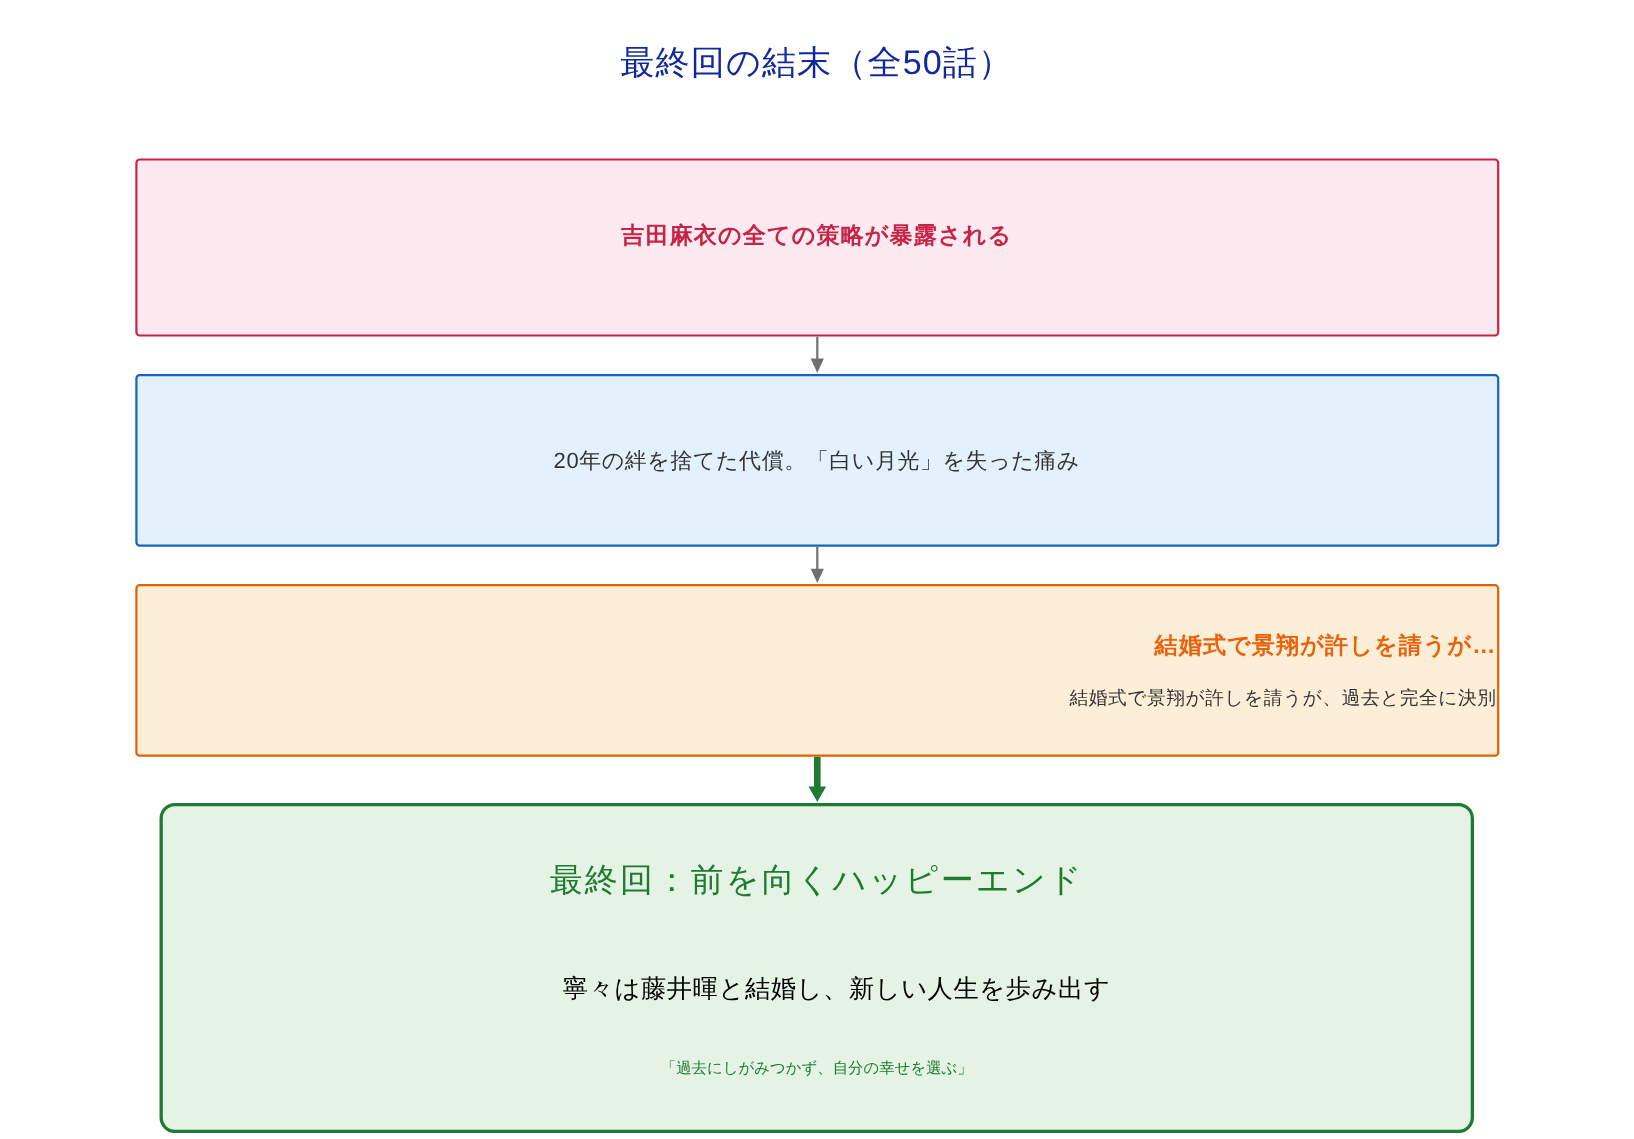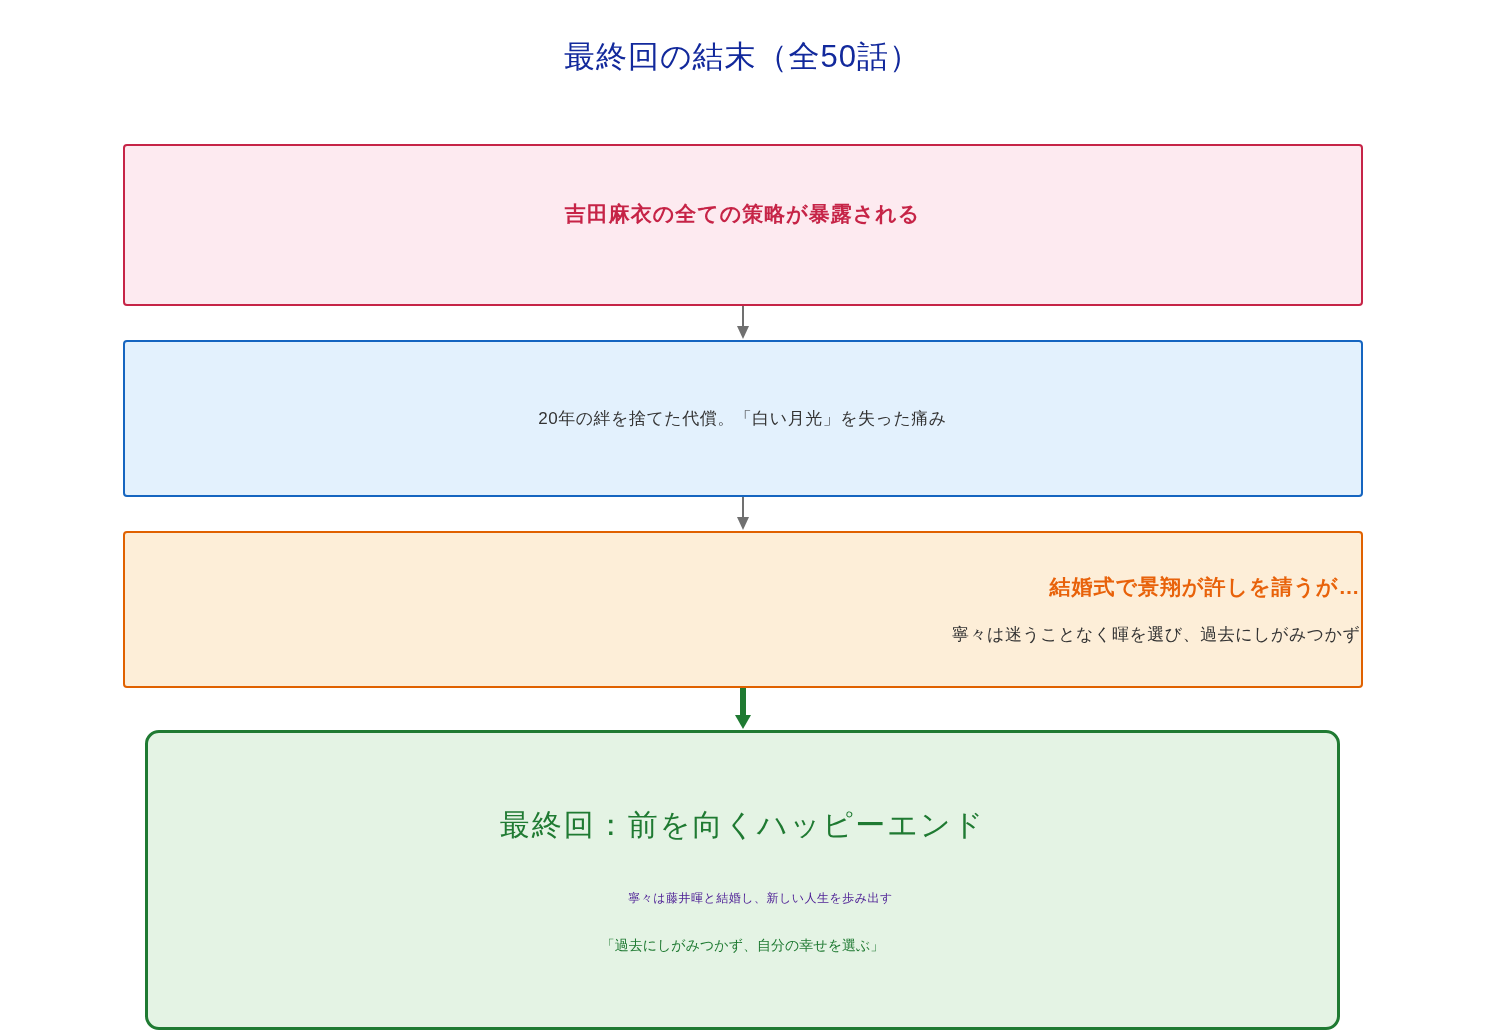--- a/index.html
+++ b/index.html
@@ -76,21 +76,21 @@
     height: 157px;
     background: #e3f1fd;
     border: 2px solid #1565c0;
     border-radius: 4px;
   }
   .node-regret .node-title {
     font-size: 21px;
     color: #1565c0;
     margin-bottom: 22px;
   }
-  .node-regret .node-sub { font-size: 17px; }
+  .node-regret .node-sub { font-size: 20px; }
 
   
   .node-wedding {
     width: 1240px;
     height: 157px;
     background: #fdeed8;
     border: 2px solid #e06100;
     border-radius: 4px;
     align-items: flex-end;
   }
@@ -101,31 +101,32 @@
   }
   .node-wedding .node-sub { font-size: 17px; }
 
   
   .node-ending {
     width: 1195px;
     height: 300px;
     background: #e4f3e4;
     border: 3px solid #1f7a32;
     border-radius: 14px;
+    gap: 18px;
   }
   .node-ending .node-title {
     font-size: 30px;
     color: #1f7a32;
     font-weight: 400;
     letter-spacing: 2px;
     margin-bottom: 44px;
   }
   .node-ending .node-sub {
-    font-size: 12px;
-    color: #4c1d95;
+    font-size: 23px;
+    color: #000000;
     margin-bottom: 30px;
     margin-left: 36px;
   }
   .node-ending .node-quote {
     font-size: 14px;
     color: #1f7a32;
   }
 
   
   .connector {
@@ -160,21 +161,21 @@
 
   <div class="connector conn-thin">
     <svg width="26" height="34" viewBox="0 0 26 34">
       <line x1="13" y1="0" x2="13" y2="22" stroke="#707070" stroke-width="2"></line>
       <polygon points="13,33 7,20 19,20" fill="#707070"></polygon>
     </svg>
   </div>
 
   <div class="node node-wedding">
     <div class="node-title">結婚式で景翔が許しを請うが…</div>
-    <div class="node-sub">寧々は迷うことなく暉を選び、過去にしがみつかず</div>
+    <div class="node-sub">結婚式で景翔が許しを請うが、過去と完全に決別</div>
   </div>
 
   <div class="connector conn-thick">
     <svg width="26" height="42" viewBox="0 0 26 42">
       <line x1="13" y1="0" x2="13" y2="30" stroke="#1f7a32" stroke-width="6"></line>
       <polygon points="13,41 5,27 21,27" fill="#1f7a32"></polygon>
     </svg>
   </div>
 
   <div class="node node-ending">

